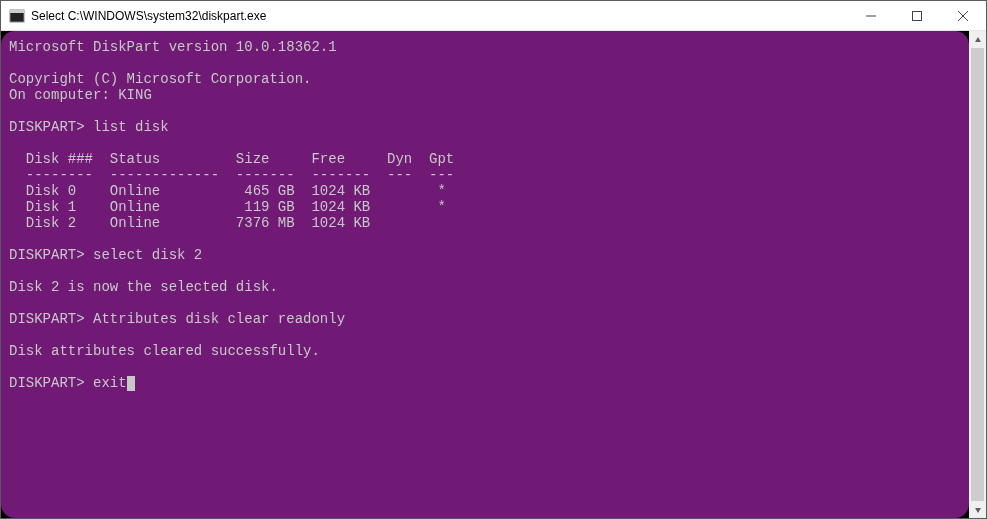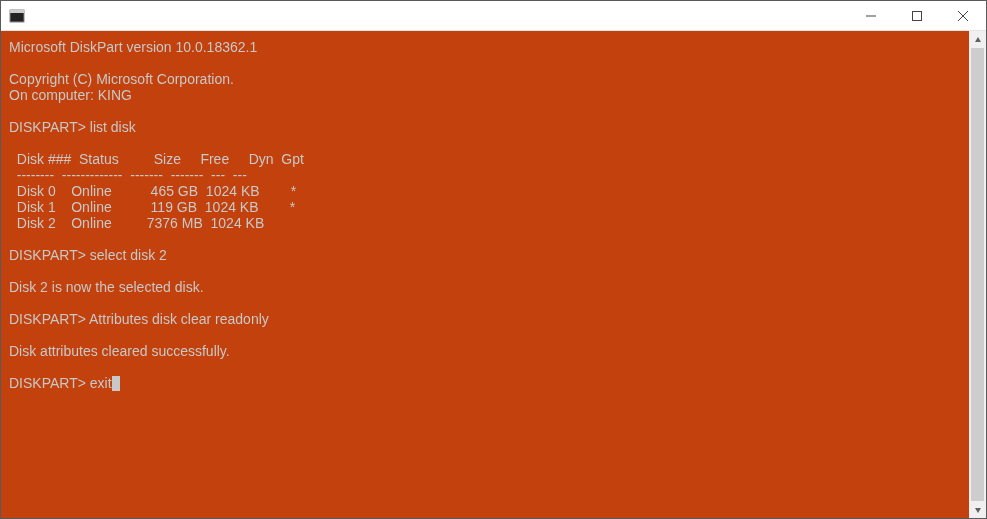--- a/index.html
+++ b/index.html
@@ -48,28 +48,29 @@
     color: #444;
   }
   .titlebar-btn svg { width: 10px; height: 10px; }
   .content-wrap {
     flex: 1;
     display: flex;
     background: #000;
   }
   .terminal {
     flex: 1;
-    background: #c2410c;
+    background: #701a75;
     color: #c8c8c8;
-    font-family: Liberation Sans, sans-serif;
+    font-family: Liberation Mono, monospace;
     font-size: 14px;
     line-height: 16px;
     padding: 8px 0 0 8px;
     white-space: pre;
     overflow: hidden;
+    border-radius: 14px;
   }
   .scrollbar {
     width: 17px;
     background: #f0f0f0;
     display: flex;
     flex-direction: column;
   }
   .sb-arrow {
     height: 17px;
     display: flex;
@@ -99,20 +100,21 @@
 
 <div class="window">
 
   <div class="titlebar">
     <span class="titlebar-icon">
       <svg viewBox="0 0 16 16">
         <rect x="1" y="2" width="14" height="12" fill="#222" stroke="#888" stroke-width="1"></rect>
         <rect x="1" y="2" width="14" height="3" fill="#ccc"></rect>
       </svg>
     </span>
+    <span class="titlebar-title"><span>Select</span> <span>C:\WINDOWS\system32\diskpart.exe</span></span>
     <span class="titlebar-spacer"></span>
     <div class="titlebar-btn">
       <svg viewBox="0 0 10 10">
           <line x1="0" y1="5" x2="10" y2="5" stroke="currentColor" stroke-width="1"></line>
         </svg>
     </div>
     <div class="titlebar-btn">
       <svg viewBox="0 0 10 10">
           <rect x="0.5" y="0.5" width="9" height="9" fill="none" stroke="currentColor" stroke-width="1"></rect>
         </svg>

